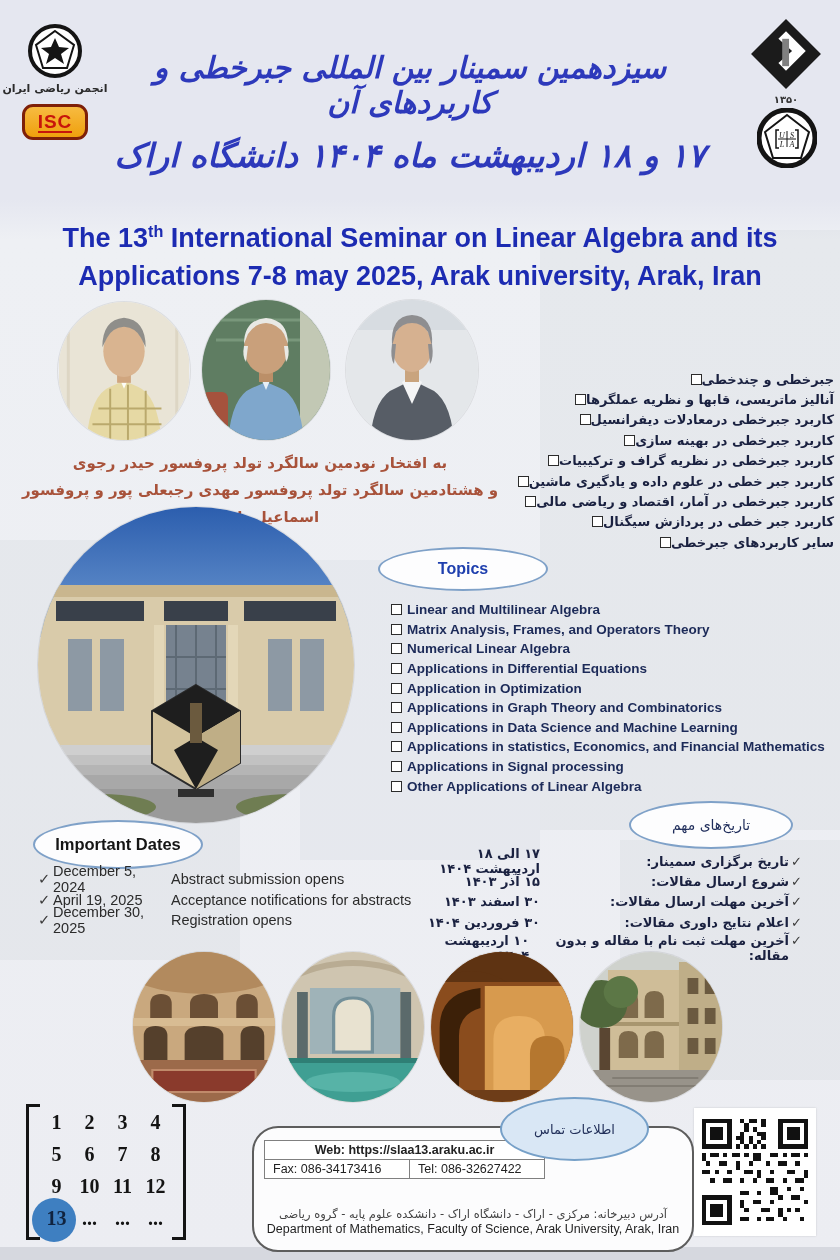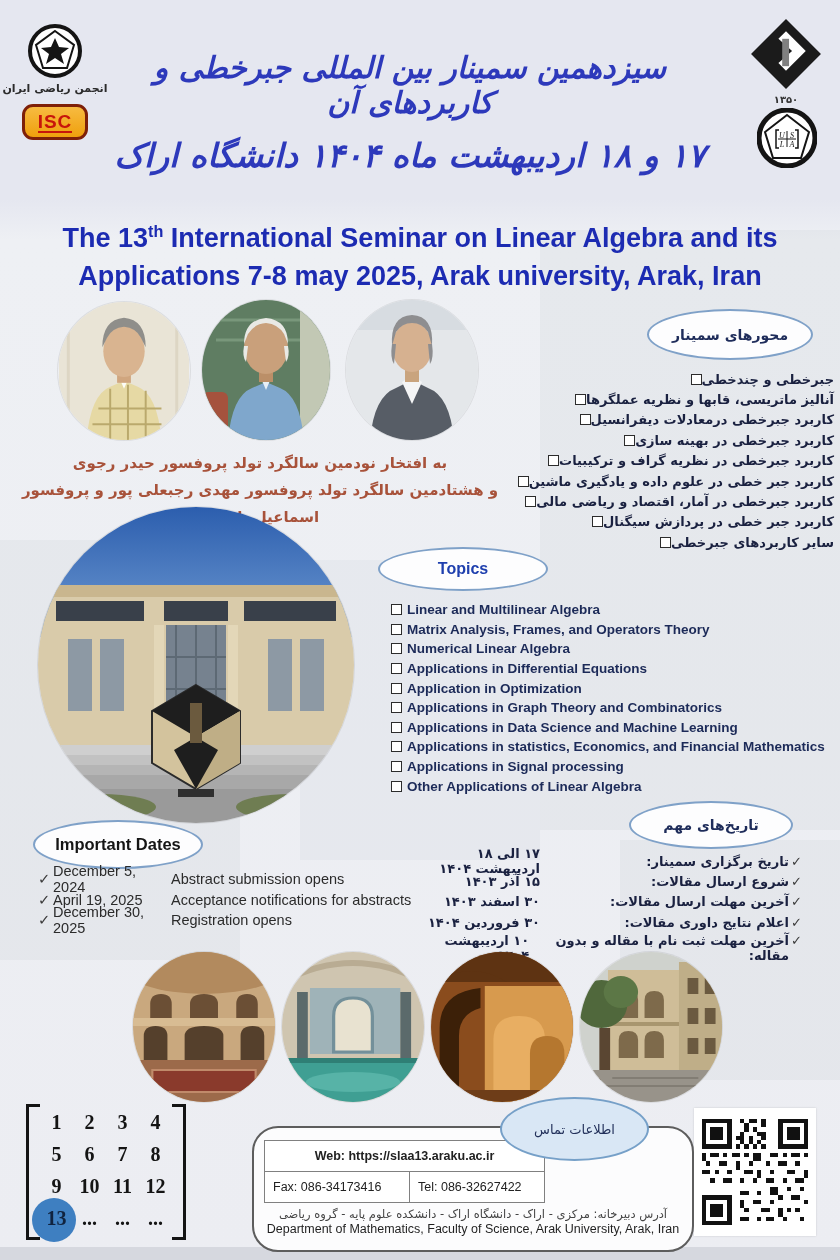--- a/index.html
+++ b/index.html
@@ -32,21 +32,21 @@
   .tribute{left:14px;top:450px;width:492px;text-align:center;direction:rtl;color:#a8523a;
            font-family:"DejaVu Sans",sans-serif;font-weight:bold;font-size:15px;line-height:27px;}
   
   .oval{border:2px solid #7fa1c8;border-radius:50%;background:#fdfdfe;display:flex;
         align-items:center;justify-content:center;}
   .oval-axes{left:647px;top:309px;width:162px;height:47px;font-family:"DejaVu Sans",sans-serif;
              font-weight:bold;font-size:14px;color:#1e2c5a;direction:rtl;}
   .oval-topics{left:378px;top:547px;width:166px;height:40px;font-weight:bold;font-size:16px;color:#1e3fae;}
   .oval-impdates{left:33px;top:820px;width:166px;height:45px;font-weight:bold;font-size:16.5px;color:#151515;}
   .oval-fadates{left:629px;top:801px;width:160px;height:44px;font-family:"DejaVu Sans",sans-serif;
-                font-weight:bold;font-size:14px;color:#1e2c5a;direction:rtl;}
+                font-weight:normal;font-size:14px;color:#1e2c5a;direction:rtl;}
   .oval-contact{left:500px;top:1097px;width:145px;height:60px;background:#d9e7f5;border-color:#76a0c8;
                 font-family:"DejaVu Sans",sans-serif;font-size:13px;color:#22305a;direction:rtl;z-index:3;}
   
   .sq{display:inline-block;width:9px;height:9px;border:1.6px solid #2c2c2c;background:#fff;flex:none;}
   .axes-list{right:6px;top:369px;width:330px;}
   .axes-item{display:flex;justify-content:flex-end;align-items:center;height:20.4px;
              font-family:"DejaVu Sans",sans-serif;font-weight:bold;font-size:13px;color:#1a2140;}
   .axes-item .sq{margin-left:5px;order:0;}
   .axes-item .t{direction:rtl;}
   .topics-list{left:391px;top:600px;width:448px;}
@@ -73,21 +73,21 @@
   .matrix::after{right:0;border-right:3px solid #141414;border-top:3px solid #141414;border-bottom:3px solid #141414;}
   .mgrid{position:absolute;left:14px;top:2px;display:grid;grid-template-columns:repeat(4,33px);grid-auto-rows:32px;}
   .mcell{display:flex;align-items:center;justify-content:center;font-family:"Liberation Serif",serif;
          font-weight:bold;font-size:20px;color:#141414;position:relative;z-index:1;}
   .circle13{left:6px;top:94px;width:44px;height:44px;border-radius:50%;background:#3e7fc1;z-index:0;}
   .mcell.hl{color:#10233f;}
   
   .contact-box{left:252px;top:1126px;width:438px;height:122px;border:2px solid #5d5d5d;border-radius:26px;
                background:#fcfcfd;z-index:2;}
   .ctable{position:absolute;left:10px;top:12px;border-collapse:collapse;background:#fff;}
-  .ctable td{border:1.5px solid #808080;font-size:12.5px;color:#222;padding:8px 8px;}
+  .ctable td{border:1.5px solid #808080;font-size:12.5px;color:#222;padding:2px 8px;}
   .ctable .webcell{font-weight:bold;text-align:center;}
   .ctable .fax{width:128px;}
   .ctable .tel{width:118px;}
   .addr-fa{position:absolute;left:0;right:0;top:79px;text-align:center;direction:rtl;
            font-family:"DejaVu Sans",sans-serif;font-size:11.5px;color:#444;}
   .addr-en{position:absolute;left:0;right:0;top:94px;text-align:center;font-size:12.5px;color:#1f1f1f;}
   .qr{left:694px;top:1108px;width:122px;height:128px;background:#fff;display:flex;
       align-items:center;justify-content:center;box-shadow:0 0 2px rgba(0,0,0,.15);}
   .bottom-strip{left:0;right:0;top:1247px;height:13px;background:#d6d8df;}
 </style>
@@ -180,23 +180,20 @@
       <path d="M46 44 Q44 58 48 64 L50 44 Z" fill="#8e8e90"></path>
       <path d="M86 44 Q88 58 84 64 L82 44 Z" fill="#8e8e90"></path>
     </svg>
   </div>
 
   <div class="abs tribute">
     <div>به افتخار نودمین سالگرد تولد پروفسور حیدر رجوی</div>
     <div>و هشتادمین سالگرد تولد پروفسور مهدی رجبعلی پور و پروفسور اسماعیل بابلیان</div>
   </div>
 
-  <div class="abs oval oval-axes">
-    <span>محورهای سمینار</span>
-  </div>
   <div class="abs axes-list">
     <div class="axes-item">
         <span class="sq"></span>
         <span class="t">جبرخطی و چندخطی</span>
       </div>
     <div class="axes-item">
         <span class="sq"></span>
         <span class="t">آنالیز ماتریسی، قابها و نظریه عملگرها</span>
       </div>
     <div class="axes-item">

